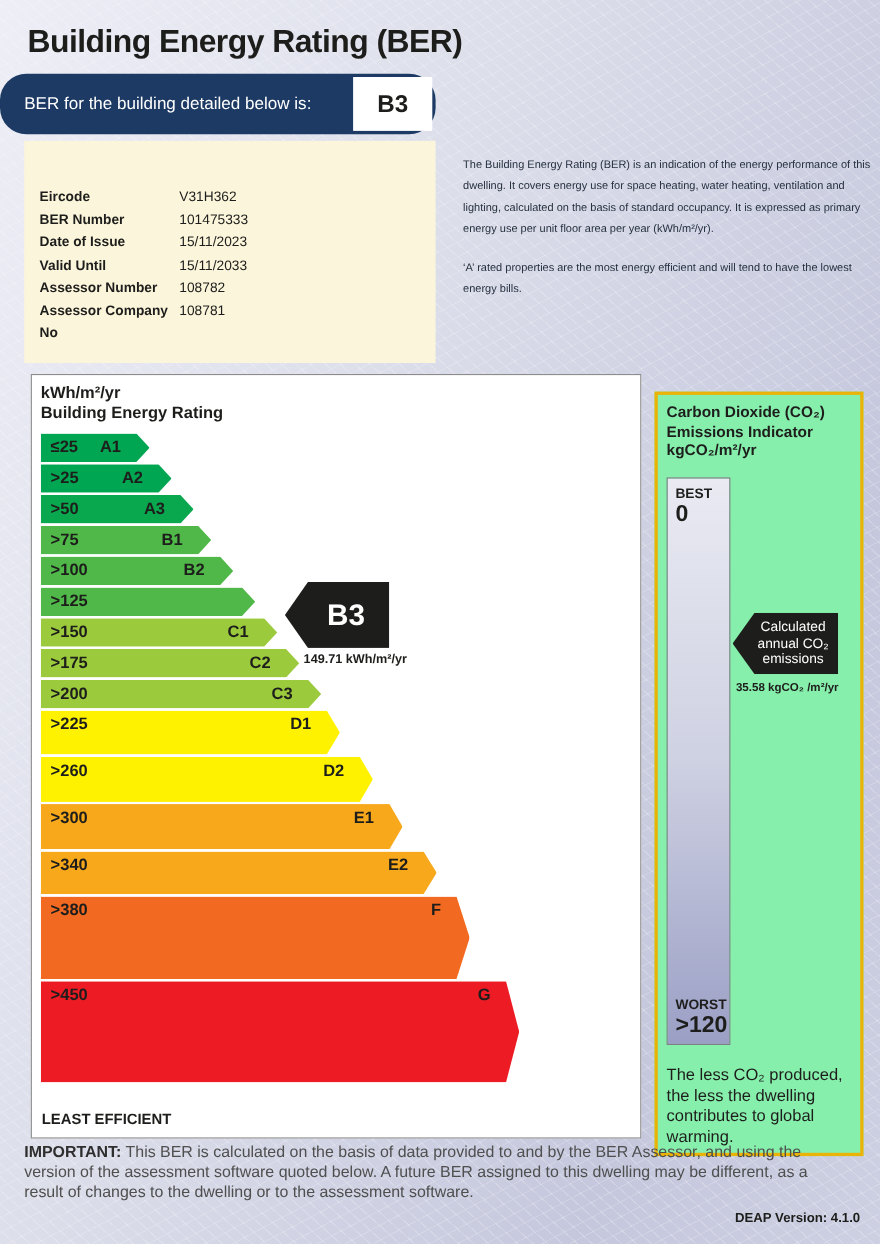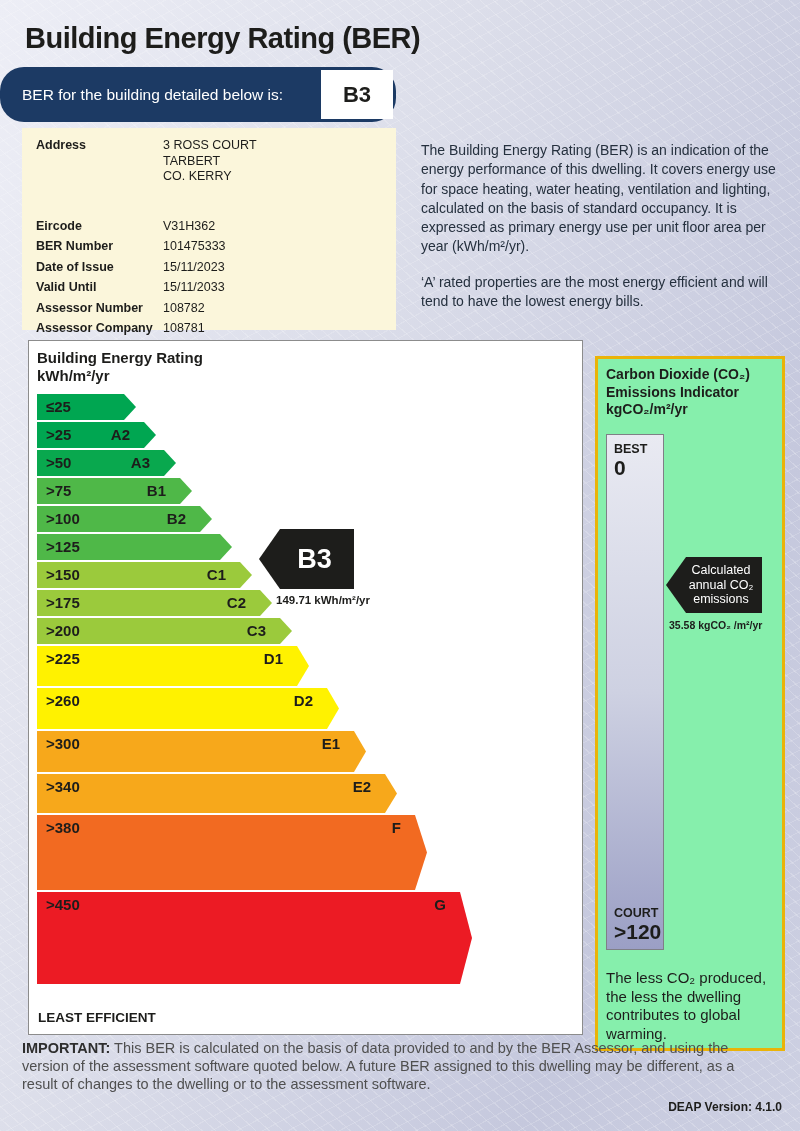--- a/index.html
+++ b/index.html
@@ -21,21 +21,21 @@
   .rating-box { position:absolute; right:3px; top:3px; width:72px; height:49px; background:#ffffff; display:flex; align-items:center; justify-content:center; }
   .rating-box span { font-size:22px; font-weight:bold; color:#1d1d1b; }
   
   .details-panel { position:absolute; left:22px; top:128px; width:374px; height:202px; background:#fbf6db; padding:10px 14px; font-size:12.5px; }
   .detail-row { display:flex; line-height:20.5px; }
   .detail-label { width:127px; font-weight:bold; flex-shrink:0; }
   .address-row { display:flex; line-height:15.5px; }
   .address-lines div { line-height:15.5px; }
   .fields-block { margin-top:31px; }
   
-  .intro { position:absolute; left:421px; top:141px; width:374px; font-size:14px; line-height:19.3px; color:#25303e; }
+  .intro { position:absolute; left:421px; top:141px; width:374px; font-size:10px; line-height:19.3px; color:#25303e; }
   .intro p + p { margin-top:16px; }
   
   .chart-panel { position:absolute; left:28px; top:340px; width:555px; height:695px; background:#ffffff; border:1px solid #8c8c8c; padding:8px 0 0 8px; }
   .chart-head div { font-size:15px; font-weight:bold; line-height:18px; }
   .chart-head .most { font-size:13.5px; margin-top:1px; }
   .bands { margin-top:9px; }
   .band { clip-path:polygon(0 0, calc(100% - 12px) 0, 100% 50%, calc(100% - 12px) 100%, 0 100%);
           display:flex; justify-content:space-between; padding:0 26px 0 9px;
           margin-bottom:2px; font-weight:bold; font-size:15px; line-height:26px; color:#1d1d1b; }
   .band-0{width:99px;height:26px}.band-1{width:119px;height:26px}.band-2{width:139px;height:26px}
@@ -75,28 +75,20 @@
 <h1 class="page-title">Building Energy Rating (BER)</h1>
 
 <div class="banner">
   <span class="banner-label">BER for the building detailed below is:</span>
   <div class="rating-box">
     <span>B3</span>
   </div>
 </div>
 
 <div class="details-panel">
-  <div class="address-row">
-    <span class="detail-label">Address</span>
-    <div class="address-lines">
-      <div>3 ROSS COURT</div>
-      <div>TARBERT</div>
-      <div>CO. KERRY</div>
-    </div>
-  </div>
   <div class="fields-block">
     <div class="detail-row">
       <span class="detail-label">Eircode</span>
       <span>V31H362</span>
     </div>
     <div class="detail-row">
       <span class="detail-label">BER Number</span>
       <span>101475333</span>
     </div>
     <div class="detail-row">
@@ -118,25 +110,25 @@
   </div>
 </div>
 
 <div class="intro">
   <p>The Building Energy Rating (BER) is an indication of the energy performance of this dwelling.  It covers energy use for space heating, water heating, ventilation and lighting, calculated on the basis of standard occupancy. It is expressed as primary energy use per unit floor area per year (kWh/m²/yr).</p>
   <p>‘A’ rated properties are the most energy efficient and will tend to have the lowest energy bills.</p>
 </div>
 
 <div class="chart-panel">
   <div class="chart-head">
+    <div>kWh/m²/yr</div>
     <div>Building Energy Rating</div>
-    <div>kWh/m²/yr</div>
   </div>
   <div class="bands">
-    <div class="band band-0" style="background: rgb(0, 166, 81); flex-direction: column;">
+    <div class="band band-0" style="background: rgb(0, 166, 81);">
       <span>≤25</span>
         <span>A1</span>
     </div>
     <div class="band band-1" style="background: rgb(0, 166, 81);">
       <span>&gt;25</span>
         <span>A2</span>
     </div>
     <div class="band band-2" style="background: rgb(9, 168, 78); text-align: right;">
       <span>&gt;50</span>
         <span>A3</span>
@@ -200,21 +192,21 @@
 <div class="co2-panel">
   <div class="co2-head">
     <div>Carbon Dioxide (CO₂)</div>
     <div>Emissions Indicator</div>
     <div>kgCO₂/m²/yr</div>
   </div>
   <div class="co2-bar">
     <div class="co2-best-label">BEST</div>
     <div class="co2-best-value">0</div>
     <div class="co2-worst">
-      <div class="co2-worst-label">COURT</div>
+      <div class="co2-worst-label">WORST</div>
       <div class="co2-worst-value">&gt;120</div>
     </div>
   </div>
   <div class="co2-arrow" style="background: rgb(29, 29, 27);">
     <span>Calculated</span>
     <span>annual CO₂</span>
     <span>emissions</span>
   </div>
   <div class="co2-value">35.58 kgCO₂ /m²/yr</div>
   <div class="co2-caption">The less CO₂ produced, the less the dwelling contributes to global warming.</div>

